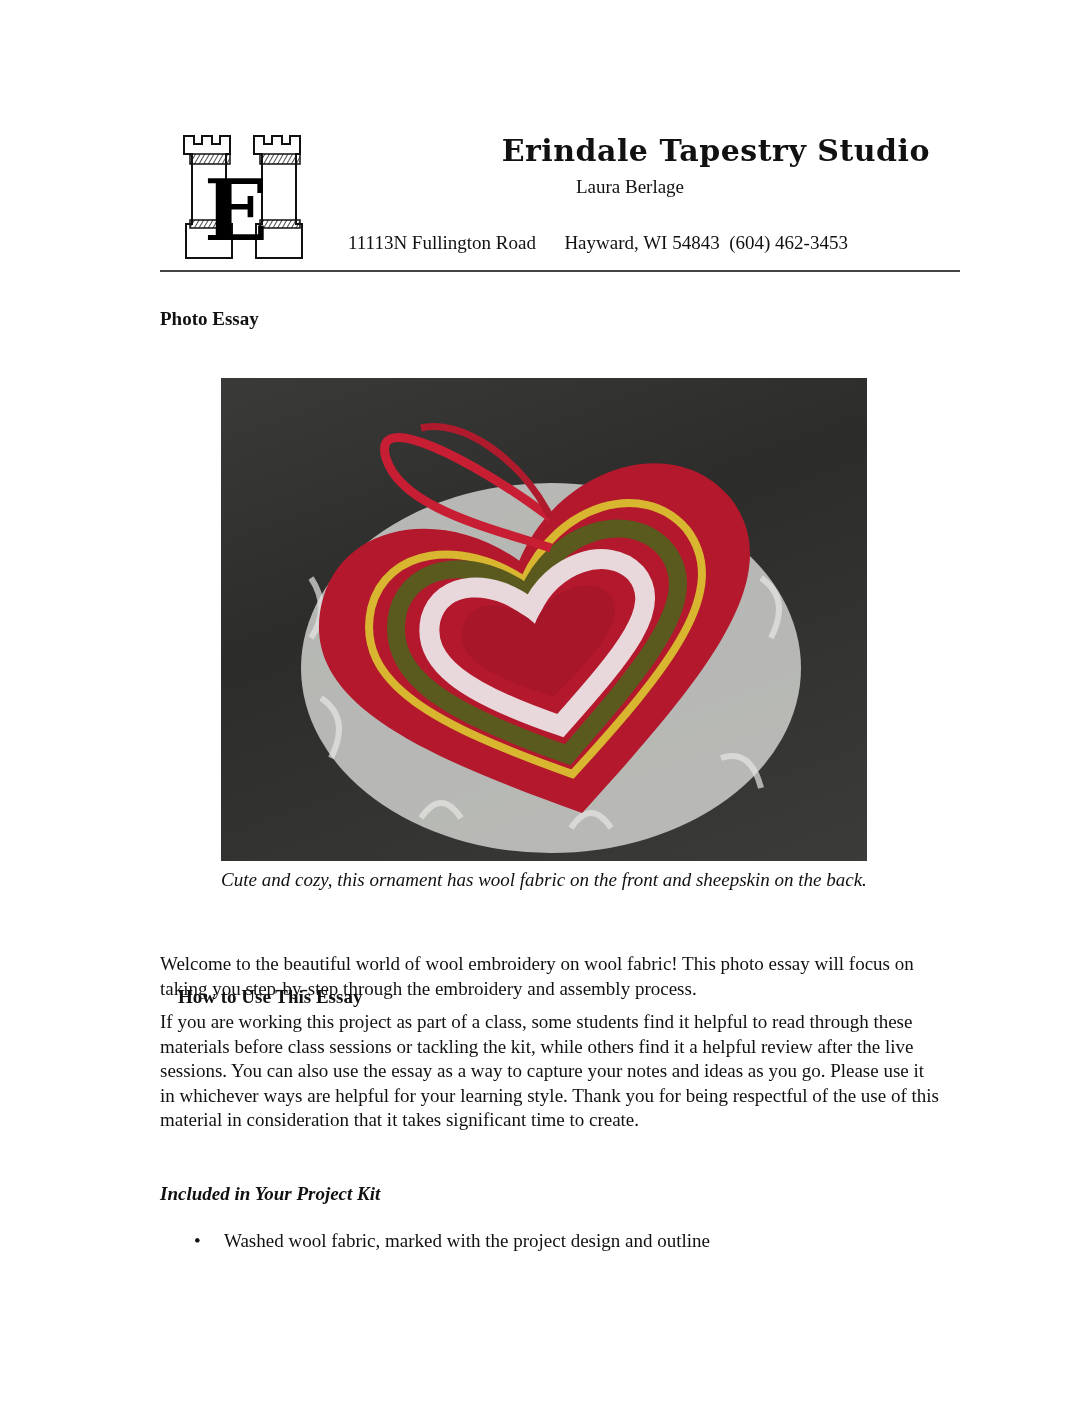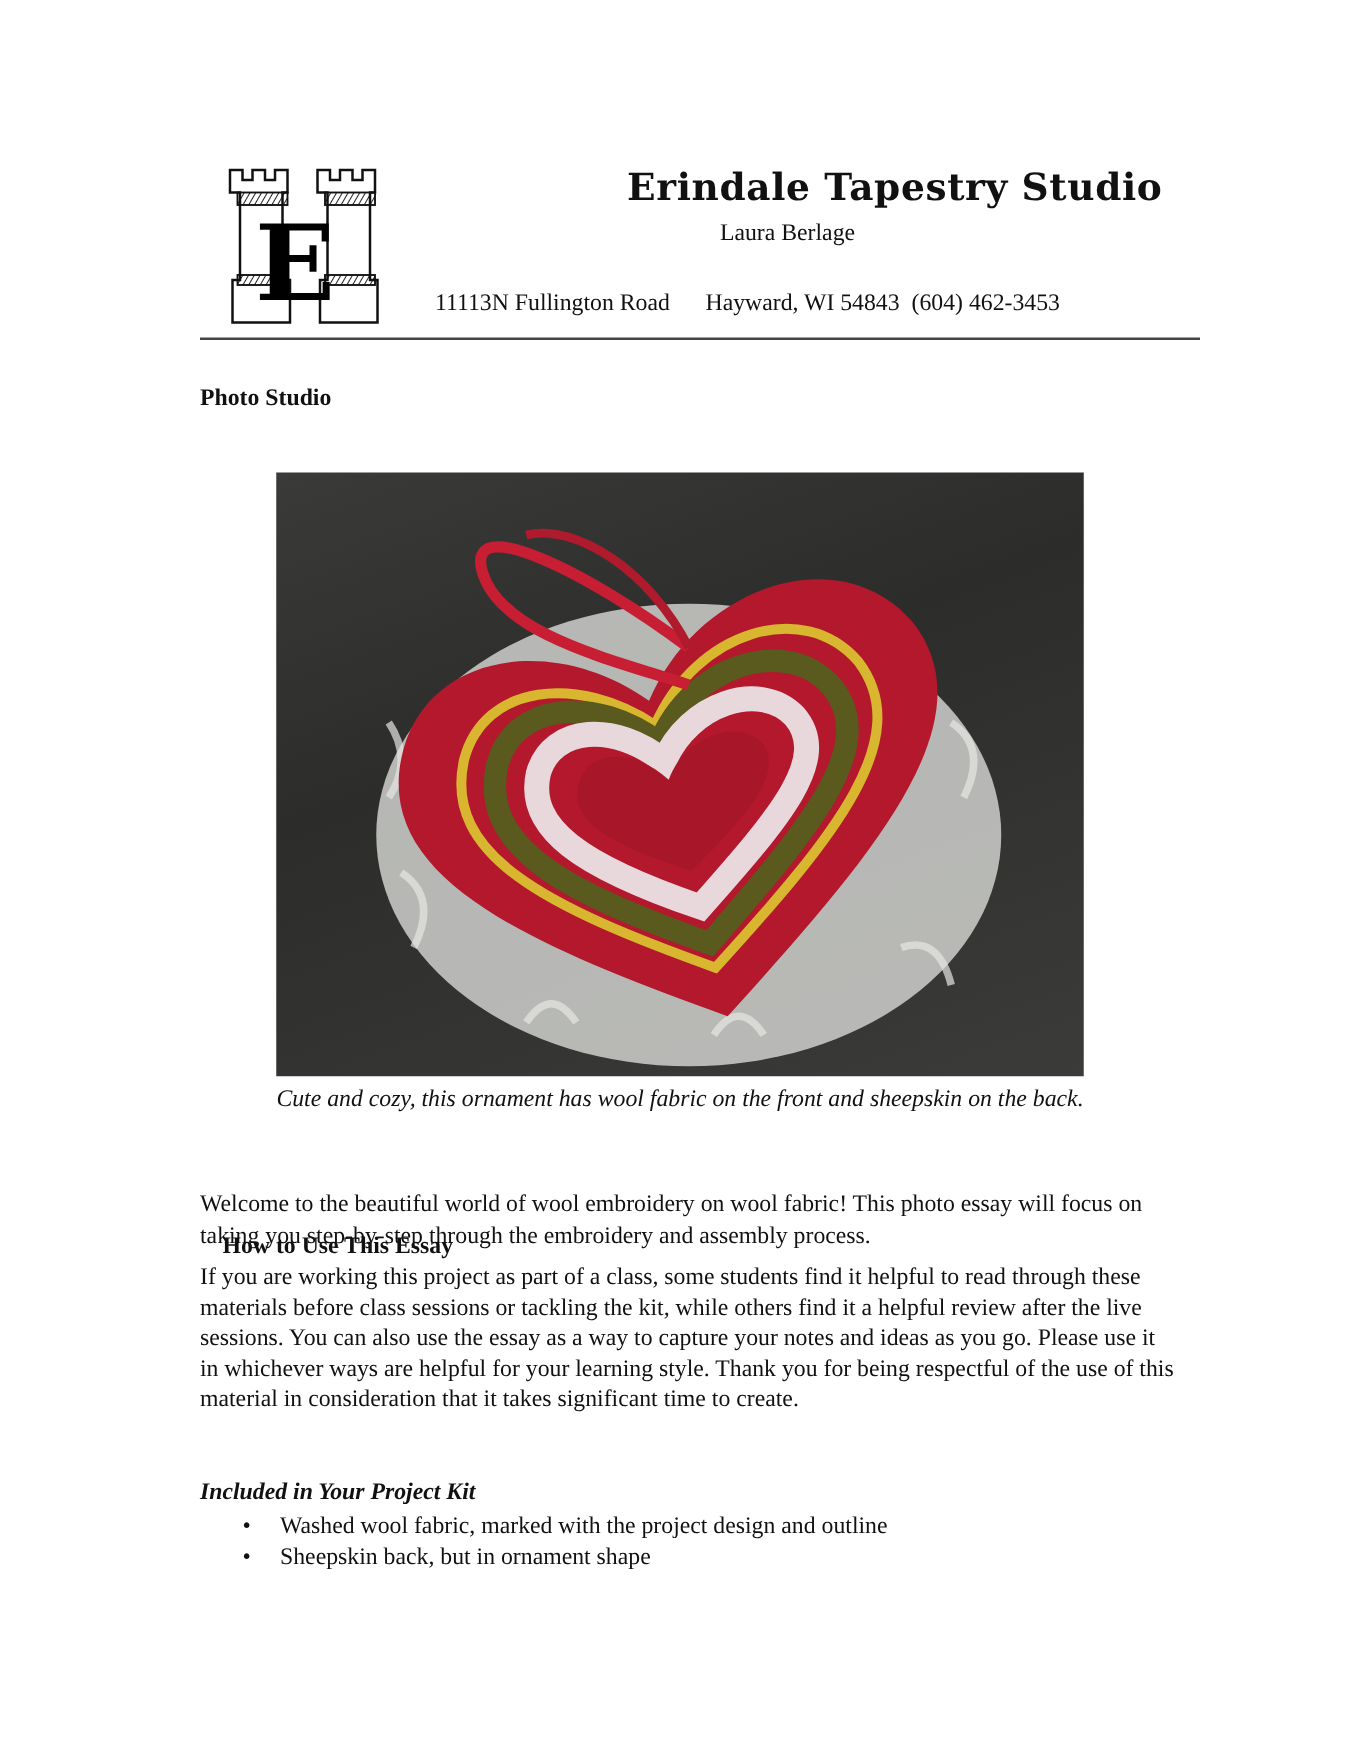--- a/index.html
+++ b/index.html
@@ -11,21 +11,21 @@
   .subtitle { position:absolute; left:330px; top:176px; width:600px; text-align:center; font-size:19px; }
   .address { position:absolute; left:348px; top:232px; font-size:19px; white-space:pre; }
   .rule { position:absolute; left:160px; top:270px; width:800px; height:2px; background:#444; }
   .h-bold { font-weight:bold; font-size:19px; }
   .doc-title { position:absolute; left:160px; top:306px; line-height:25px; }
   .photo { position:absolute; left:221px; top:378px; width:646px; height:483px; overflow:hidden;
            background:linear-gradient(160deg,#3a3a38 0%,#2c2d2b 40%,#3b3c3a 100%); }
   .caption { position:absolute; left:160px; top:869px; width:768px; text-align:center; font-style:italic; font-size:19px; }
   .para { position:absolute; left:160px; font-size:19px; line-height:24.6px; width:780px; }
   ul.kit { position:absolute; left:160px; top:1208px; margin:0; padding:0 0 0 64px; font-size:19px; line-height:25px; list-style:none; }
-  ul.kit li { position:relative; }
+  ul.kit li { position:relative;margin-top:20px; }
   ul.kit li::before { content:"\2022"; position:absolute; left:-30px; }
 </style>
 </head>
 <body>
 
 <svg class="logo" viewBox="0 0 132 130">
   <g fill="#fff" stroke="#111" stroke-width="2">
     <path d="M4 4h10v8h8V4h10v8h8V4h10v18h-4v70h6v34H6V92h6V22H4z"></path>
     <path d="M74 4h10v8h8V4h10v8h8V4h10v18h-4v70h6v34H76V92h6V22h-8z"></path>
   </g>
@@ -42,21 +42,21 @@
     </defs>
   <text x="24" y="108" font-family="DejaVu Serif, serif" font-weight="bold" font-size="84" fill="#000">E</text>
 </svg>
 
 <div class="title">Erindale Tapestry Studio</div>
 <div class="subtitle">Laura Berlage</div>
 <div class="address">11113N Fullington Road      Hayward, WI 54843  (604) 462-3453</div>
 <div class="rule"></div>
 
 <div class="doc-title h-bold">
-  <div>Photo Studio</div>
+  <div>Photo Essay</div>
 </div>
 
 <div class="photo">
   <svg width="646" height="483" viewBox="0 0 646 483">
     <ellipse cx="330" cy="290" rx="250" ry="185" fill="#cfd0cc" opacity="0.85"></ellipse>
     <g fill="none" stroke="#e6e6e2" stroke-width="6" opacity="0.7">
       <path d="M90 200 q20 30 0 60 M100 320 q30 20 10 60 M200 440 q20 -30 40 0 M350 450 q20 -30 40 0 M500 380 q30 -10 40 30 M540 200 q30 20 10 60"></path>
     </g>
     <path d="M320 440 C170 340 70 260 120 170 C160 100 260 110 320 180 C380 100 500 90 540 170 C580 260 470 340 320 440 Z" fill="#b3182c" transform="rotate(-14 320 270)"></path>
     <path d="M320 400 C200 320 130 260 165 190 C195 135 270 145 320 200 C370 135 460 130 490 190 C520 260 440 320 320 400 Z" fill="none" stroke="#d8b630" stroke-width="8" transform="rotate(-14 320 270)"></path>
@@ -71,14 +71,13 @@
 <div class="caption">Cute and cozy, this ornament has wool fabric on the front and sheepskin on the back.</div>
 
 <div class="para" style="top:912px;margin-top:40px;">Welcome to the beautiful world of wool embroidery on wool fabric!  This photo essay will focus on taking you step-by-step through the embroidery and assembly process.</div>
 
 <div class="para h-bold" style="top:985px;margin-left:18px;">How to Use This Essay</div>
 <div class="para" style="top:1010px;">If you are working this project as part of a class, some students find it helpful to read through these materials before class sessions or tackling the kit, while others find it a helpful review after the live sessions. You can also use the essay as a way to capture your notes and ideas as you go. Please use it in whichever ways are helpful for your learning style. Thank you for being respectful of the use of this material in consideration that it takes significant time to create.</div>
 
 <div class="para h-bold" style="top:1182px;font-style:italic;">Included in Your Project Kit</div>
 <ul class="kit">
   <li>Washed wool fabric, marked with the project design and outline</li>
-  <li>Sheepskin back, but in ornament shape</li>
 </ul>
 
 </body></html>

